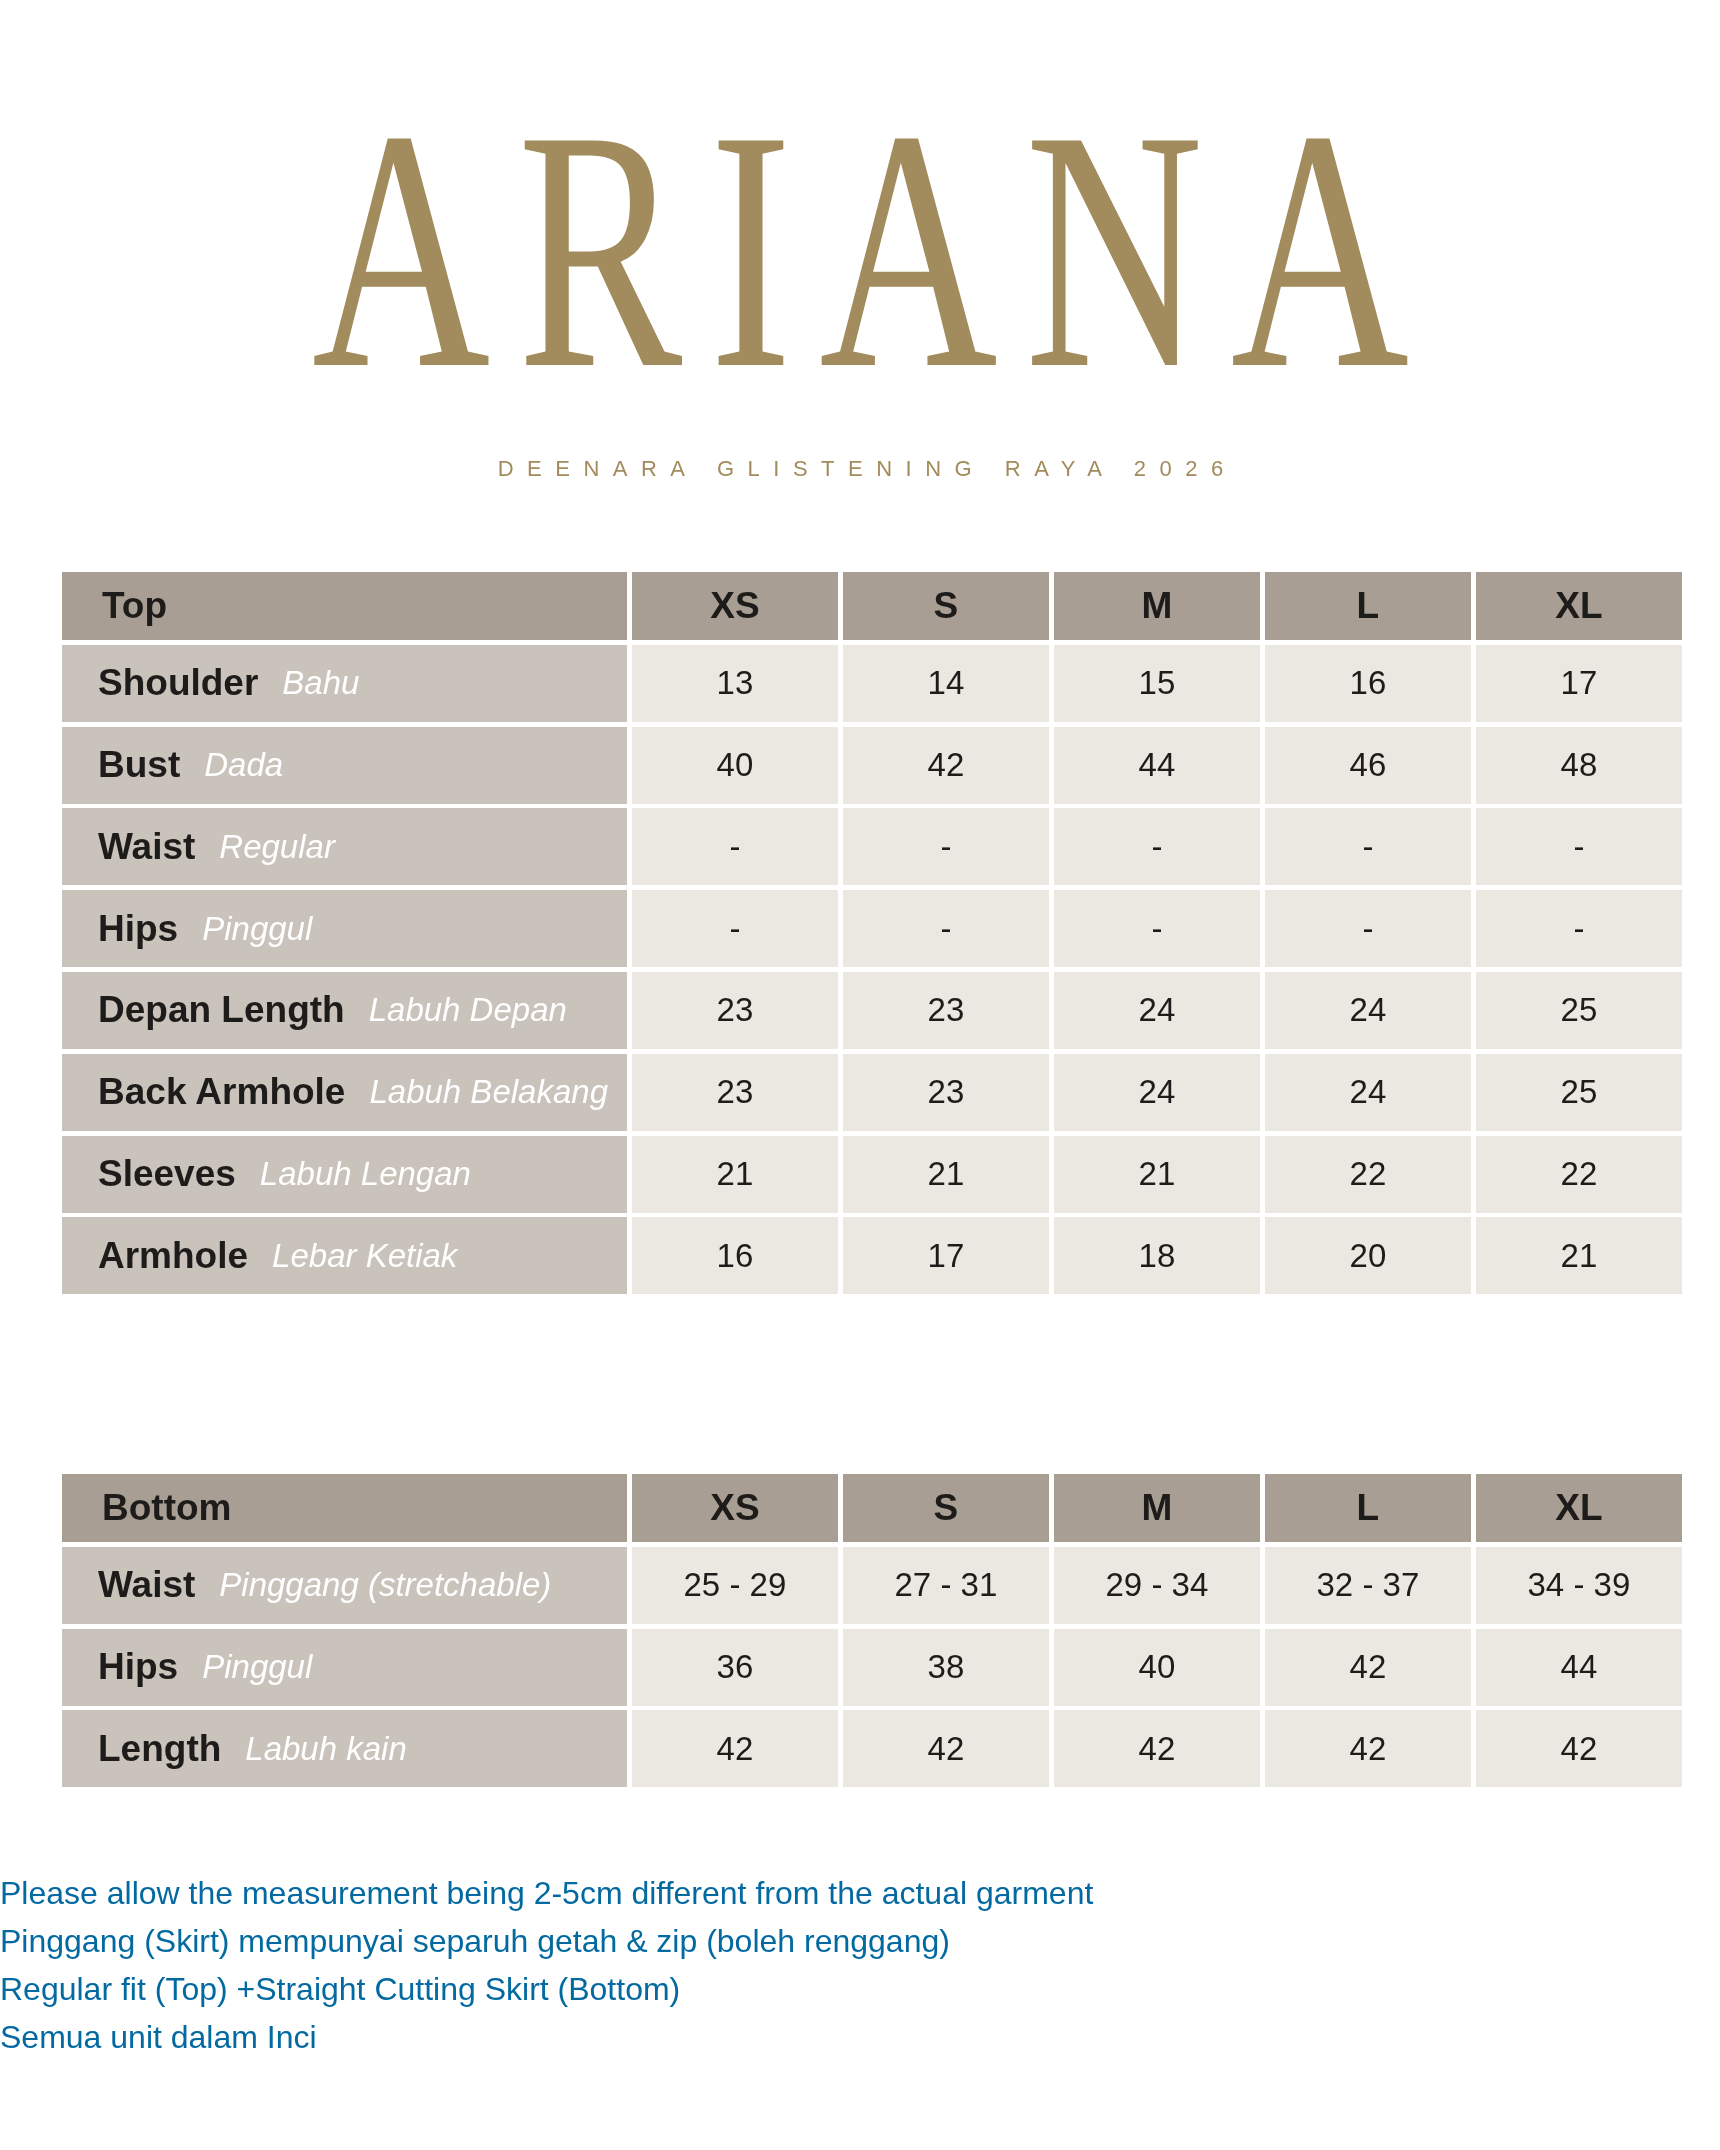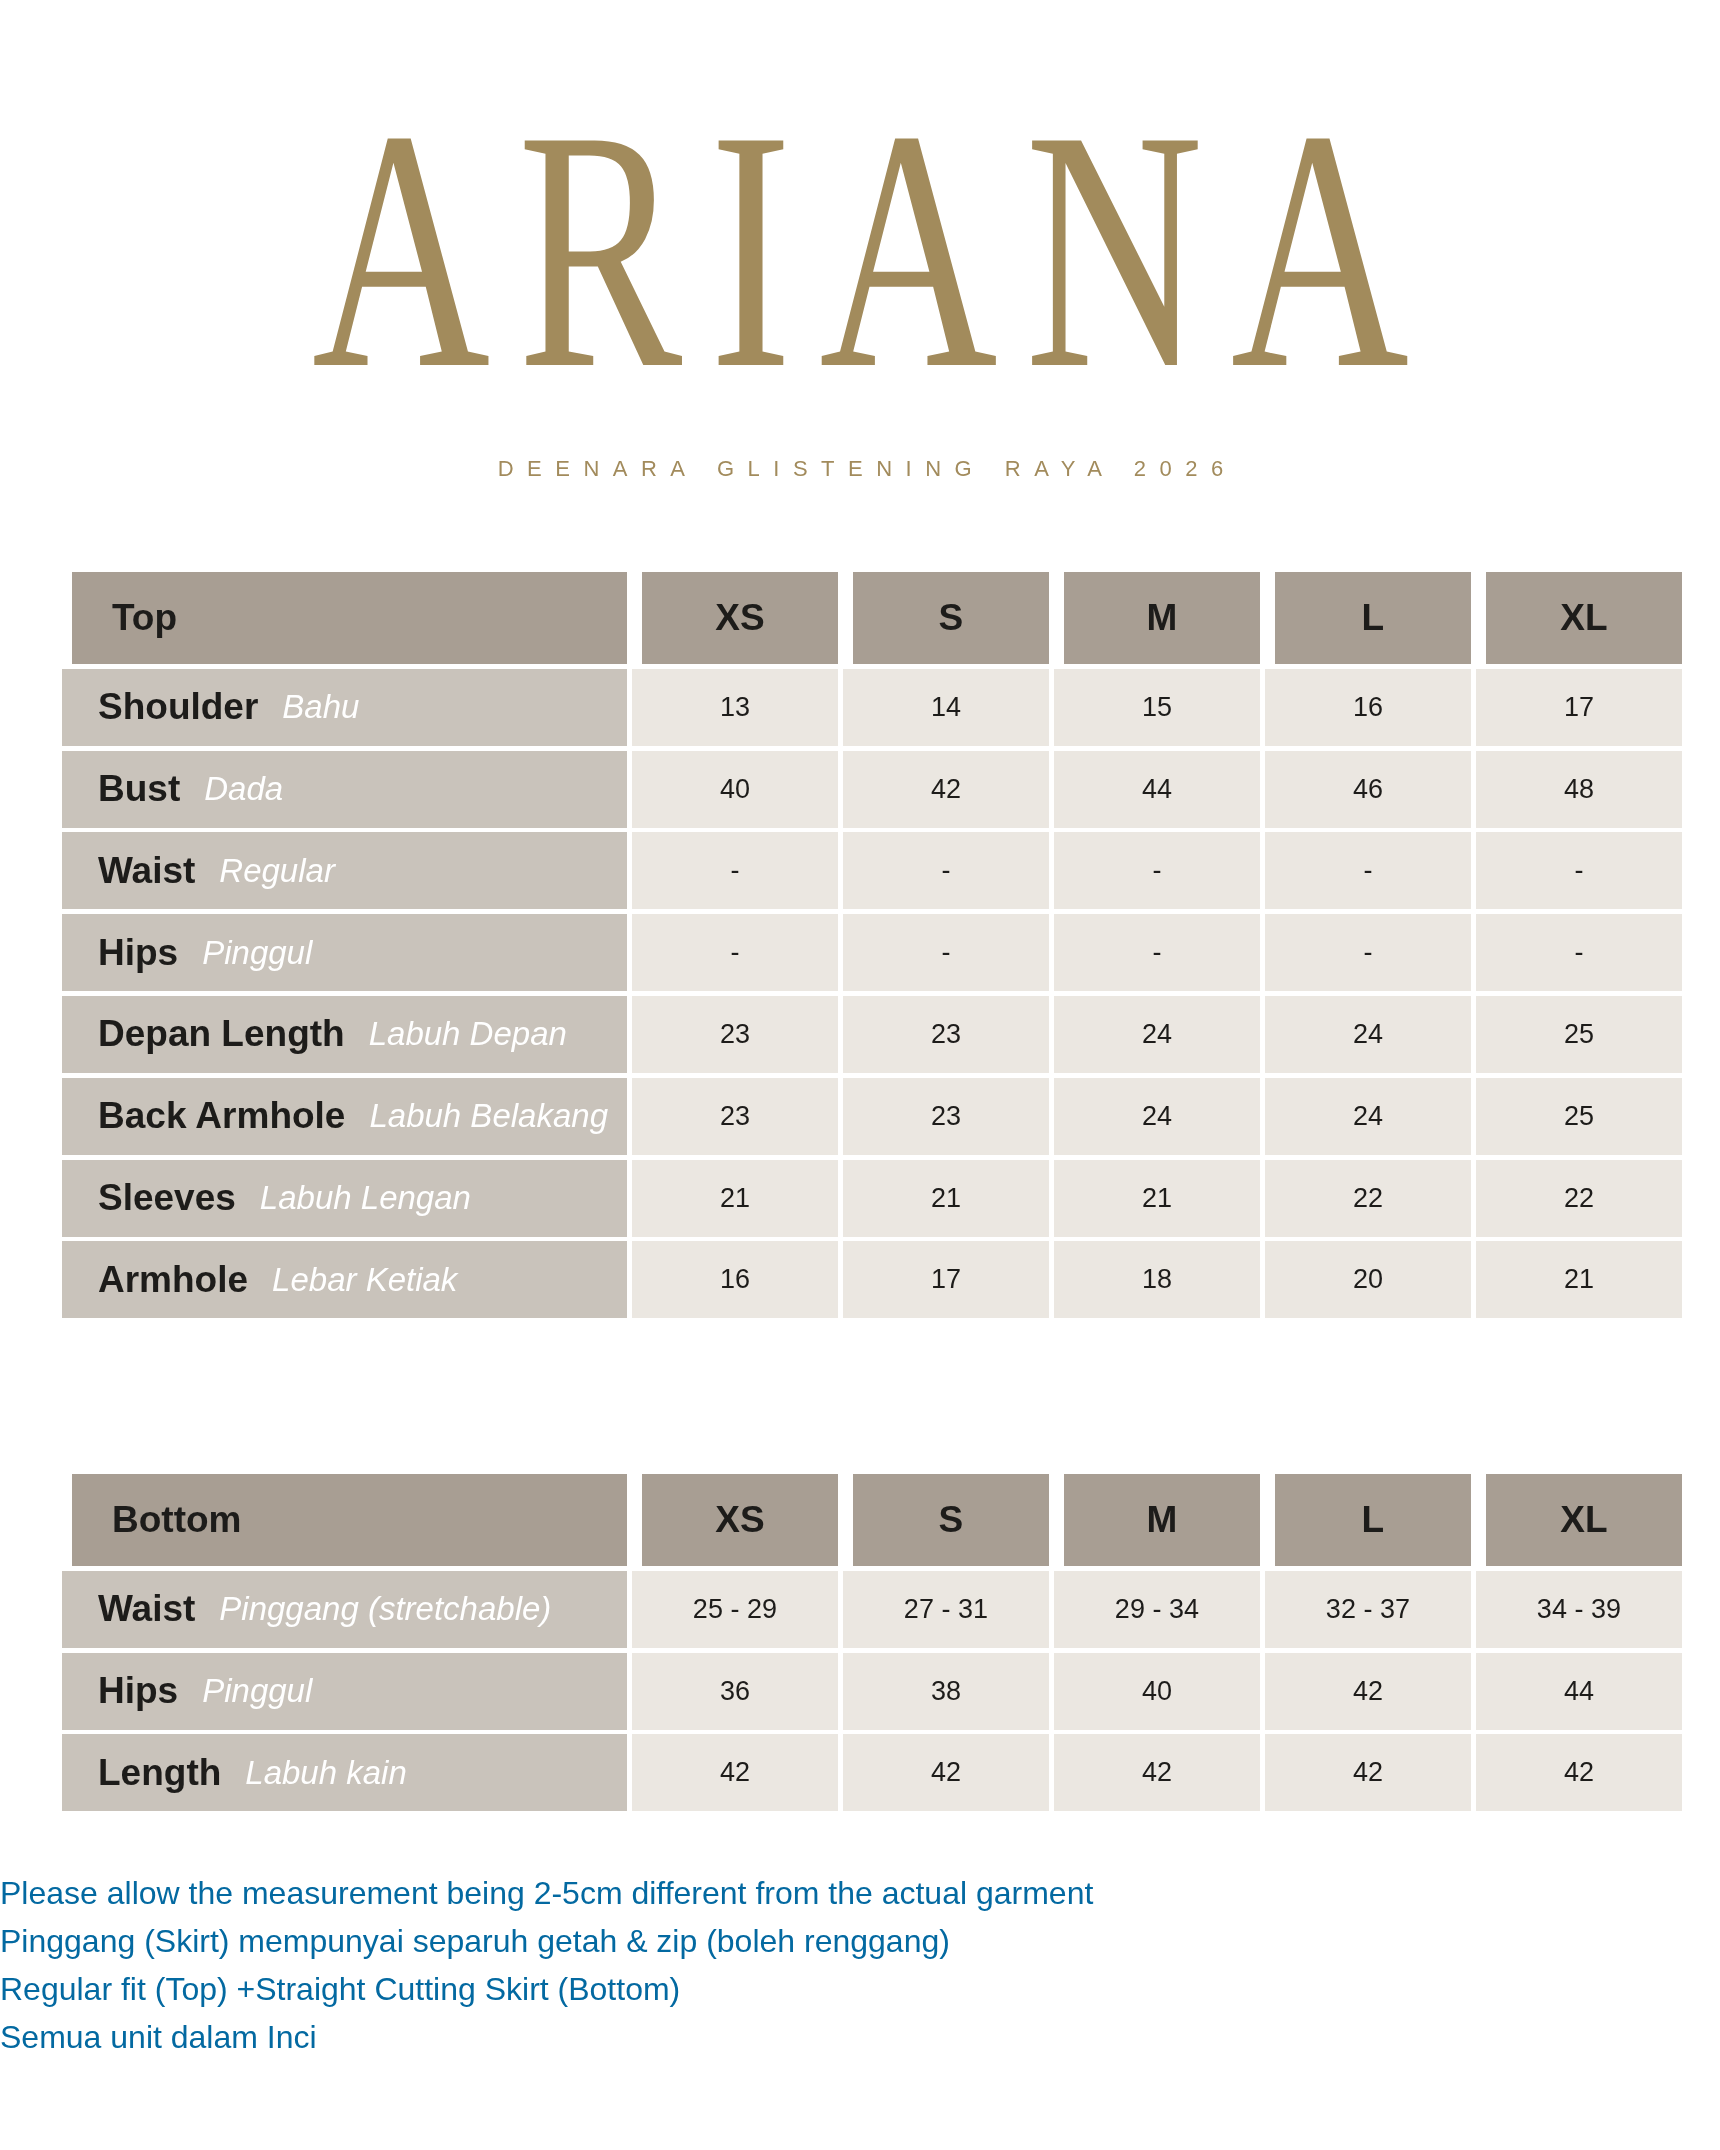--- a/index.html
+++ b/index.html
@@ -38,40 +38,39 @@
     display:grid;
     grid-template-columns:565px repeat(5,1fr);
     gap:4.8px;
     background:#ffffff;
   }
   #table-top{top:572px;}
   #table-bottom{top:1474px;border-radius:12px;}
   .cell{display:flex;align-items:center;}
   .head-cell{
     background:#a89e93;
-    height:92px;
+    height:68px;
     font-weight:700;font-size:37px;
     color:#1d1c1a;
-    margin-left:10px;
   }
   .head-corner{justify-content:flex-start;padding-left:40px;}
   .head-size{justify-content:center;}
   .label-cell{
     background:#c9c3bb;
     height:77px;
     padding-left:36px;
     white-space:nowrap;
   }
   .row-label{font-weight:700;font-size:37px;color:#1d1c1a;}
   .row-sublabel{font-style:italic;font-size:33px;color:#ffffff;margin-left:24px;}
   .value-cell{
     background:#ebe7e1;
     height:77px;
     justify-content:center;
-    font-size:27px;color:#1d1c1a;
+    font-size:33px;color:#1d1c1a;
   }
   
   .footer-notes{
     position:absolute;top:1869px;left:0;width:1708px;
     text-align:left;
     font-size:32px;line-height:48px;
     color:#0369a1;
   }
 </style>
 </head>

